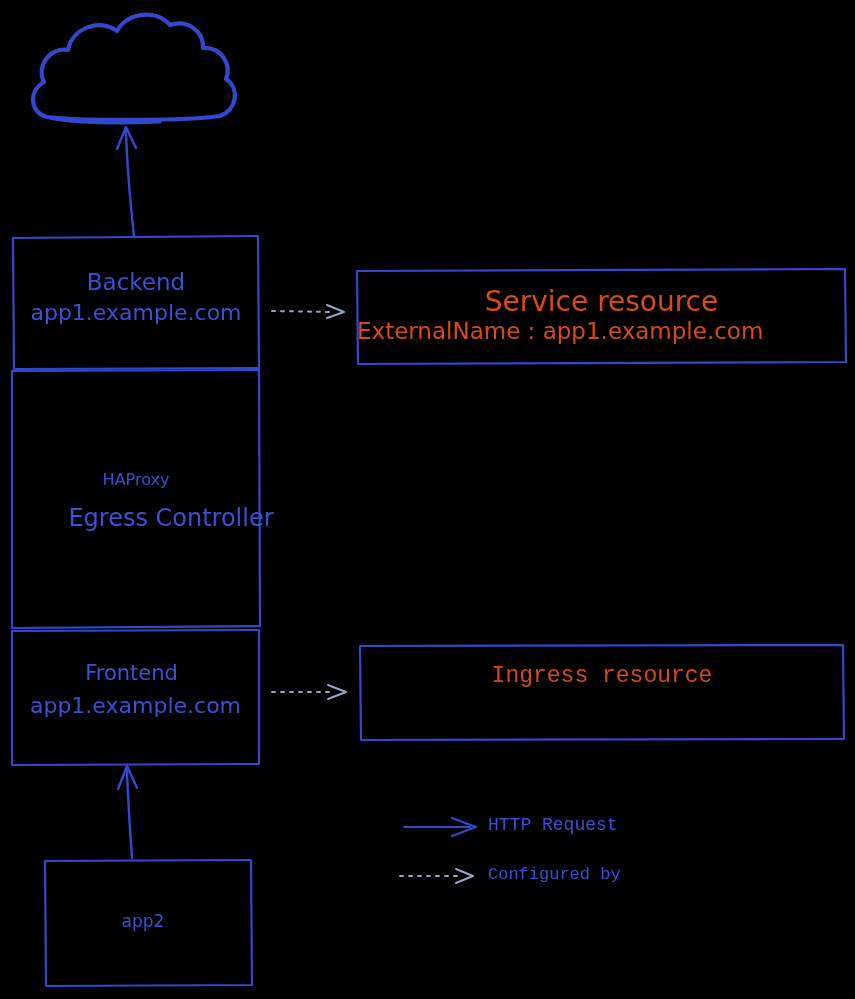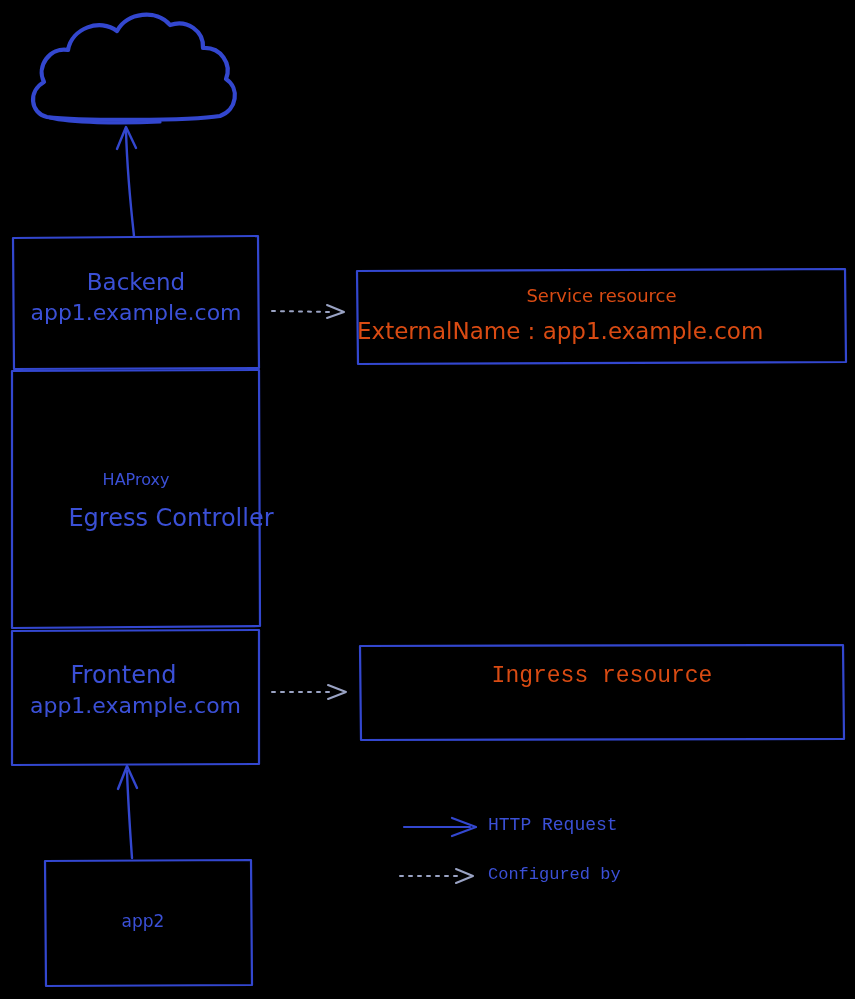--- a/index.html
+++ b/index.html
@@ -112,26 +112,26 @@
       <path d="M456 869 L473 876 L456 883" fill="none" stroke="#9aa3c4" stroke-width="2" stroke-linecap="round" stroke-linejoin="round"></path>
     </g>
   </svg>
 
   <div class="node-label" style="left:13px; top:268px; width:246px; font-size:23px;">Backend</div>
   <div class="node-label" style="left:13px; top:300px; width:246px; font-size:22px;">app1.example.com</div>
 
   <div class="node-label" style="left:12px; top:470px; width:248px; font-size:16px;">HAProxy</div>
   <div class="node-label" style="left:12px; top:504px; width:248px; font-size:24px;padding-left:35px;">Egress Controller</div>
 
-  <div class="node-label" style="left:12px; top:661px; width:223px; font-size:24px;">Frontend</div>
+  <div class="node-label" style="left:20px; top:661px; width:223px; font-size:21px;">Frontend</div>
   <div class="node-label" style="left:12px; top:693px; width:247px; font-size:22px;">app1.example.com</div>
 
   <div class="node-label" style="left:45px; top:911px; width:196px; font-size:17px;">app2</div>
 
-  <div class="res-label" style="left:357px; top:284px; width:489px; font-size:18px;">Service resource</div>
+  <div class="res-label" style="left:357px; top:284px; width:489px; font-size:28px;">Service resource</div>
   <div class="res-label" style="left:357px; top:317px; width:396px; font-size:23px;">ExternalName : app1.example.com</div>
 
   <div class="res-label" style="left:360px; top:662px; width:484px; font-size:23px;font-family:Liberation Mono, monospace;">Ingress resource</div>
 
   <div class="legend-label" style="left:488px; top:815px; font-size:18px;">HTTP Request</div>
   <div class="legend-label" style="left:488px; top:865px; font-size:17px;">Configured by</div>
 
 </div>
 
 </body></html>

